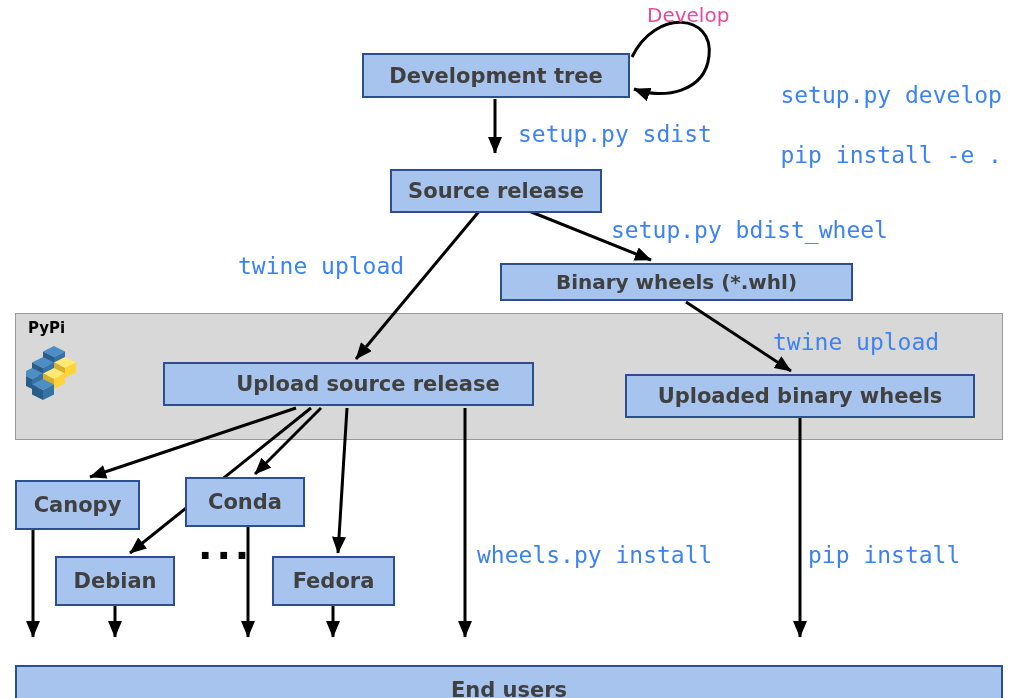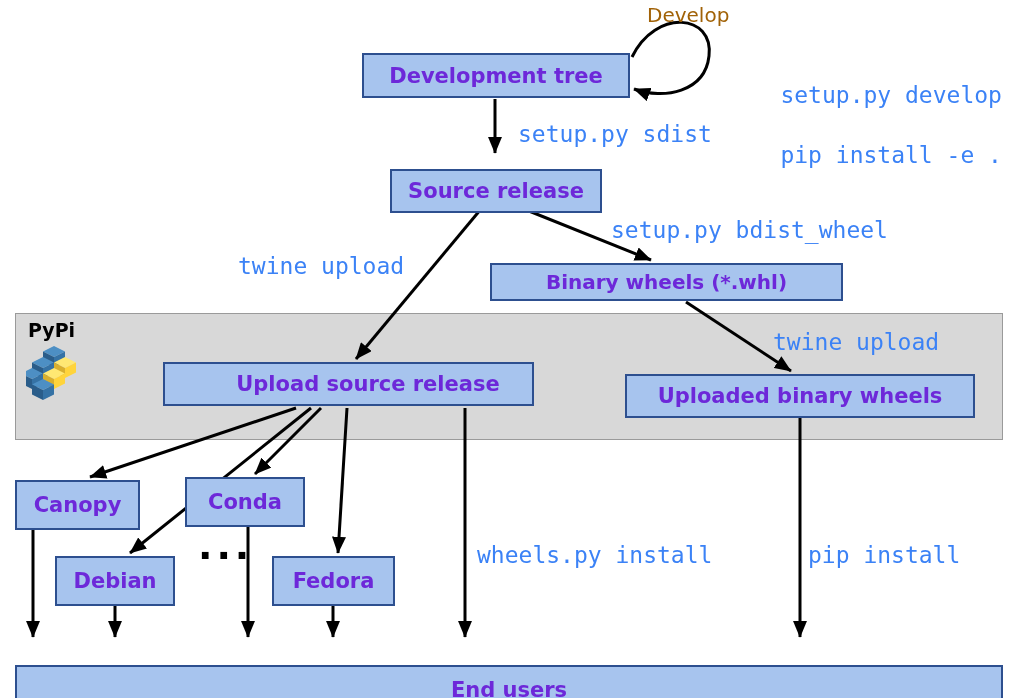--- a/index.html
+++ b/index.html
@@ -9,28 +9,28 @@
   }
   .band {
     position:absolute; left:15px; top:313px; width:988px; height:127px;
     background:#d8d8d8; border:1px solid #9a9a9a; box-sizing:border-box; z-index:0;
   }
   svg.arrows { position:absolute; left:0; top:0; width:1009px; height:698px; z-index:1; }
   svg.arrows line, svg.arrows path.edge { stroke:#000; stroke-width:3; fill:none; }
   .node {
     position:absolute; background:#a7c4ee; border:2px solid #2d4f8f;
     display:flex; align-items:center; justify-content:center;
-    font-weight:bold; font-size:21px; color:#6d28d9; z-index:2; box-sizing:border-box;
+    font-weight:bold; font-size:21px; color:#404040; z-index:2; box-sizing:border-box;
   }
   .mono-label {
     position:absolute; font-family:"DejaVu Sans Mono", monospace;
     font-size:23px; color:#3b82f6; white-space:pre; z-index:2; line-height:30px;
   }
-  .plain-label { position:absolute; font-size:20px; color:#a16207; z-index:2; }
-  .pypi-label { position:absolute; left:28px; top:319px; font-size:19px; font-weight:bold; z-index:2; }
+  .plain-label { position:absolute; font-size:20px; color:#ec4899; z-index:2; }
+  .pypi-label { position:absolute; left:28px; top:319px; font-size:15px; font-weight:bold; z-index:2; }
   .pypi-logo { position:absolute; left:26px; top:345px; z-index:2; }
   .dots {
     position:absolute; left:198px; top:524px; font-size:38px; font-weight:bold;
     letter-spacing:4px; z-index:2; font-family:"DejaVu Sans", sans-serif;
   }
 </style>
 </head>
 <body>
 
 <div class="canvas">
@@ -95,21 +95,21 @@
     <line x1="465" y1="408" x2="465" y2="637" marker-end="url(#ah)"></line>
     <line x1="33" y1="530" x2="33" y2="637" marker-end="url(#ah)"></line>
     <line x1="115" y1="606" x2="115" y2="637" marker-end="url(#ah)"></line>
     <line x1="248" y1="527" x2="248" y2="637" marker-end="url(#ah)"></line>
     <line x1="333" y1="606" x2="333" y2="637" marker-end="url(#ah)"></line>
     <line x1="800" y1="418" x2="800" y2="637" marker-end="url(#ah)"></line>
   </svg>
 
   <div class="node" style="left:362px; top:53px;  width:268px; height:45px;">Development tree</div>
   <div class="node" style="left:390px; top:157px; width:212px; height:44px;margin-top:12px;">Source release</div>
-  <div class="node" style="left:490px; top:263px; width:353px; height:38px; font-size:20px;">Binary wheels (*.whl)</div>
+  <div class="node" style="left:500px; top:263px; width:353px; height:38px; font-size:20px;">Binary wheels (*.whl)</div>
   <div class="node" style="left:163px; top:362px; width:371px; height:44px;padding-left:39px;">Upload source release</div>
   <div class="node" style="left:625px; top:374px; width:350px; height:44px;">Uploaded binary wheels</div>
   <div class="node" style="left:15px;  top:480px; width:125px; height:50px;">Canopy</div>
   <div class="node" style="left:185px; top:477px; width:120px; height:50px;">Conda</div>
   <div class="node" style="left:55px;  top:556px; width:120px; height:50px;">Debian</div>
   <div class="node" style="left:272px; top:556px; width:123px; height:50px;">Fedora</div>
   <div class="node" style="left:15px;  top:640px; width:988px; height:50px;margin-top:25px;">End users</div>
 
   <div class="plain-label" style="left:647px; top:3px;">Develop</div>
   <div class="mono-label" style="left:725px; top:50px;">

